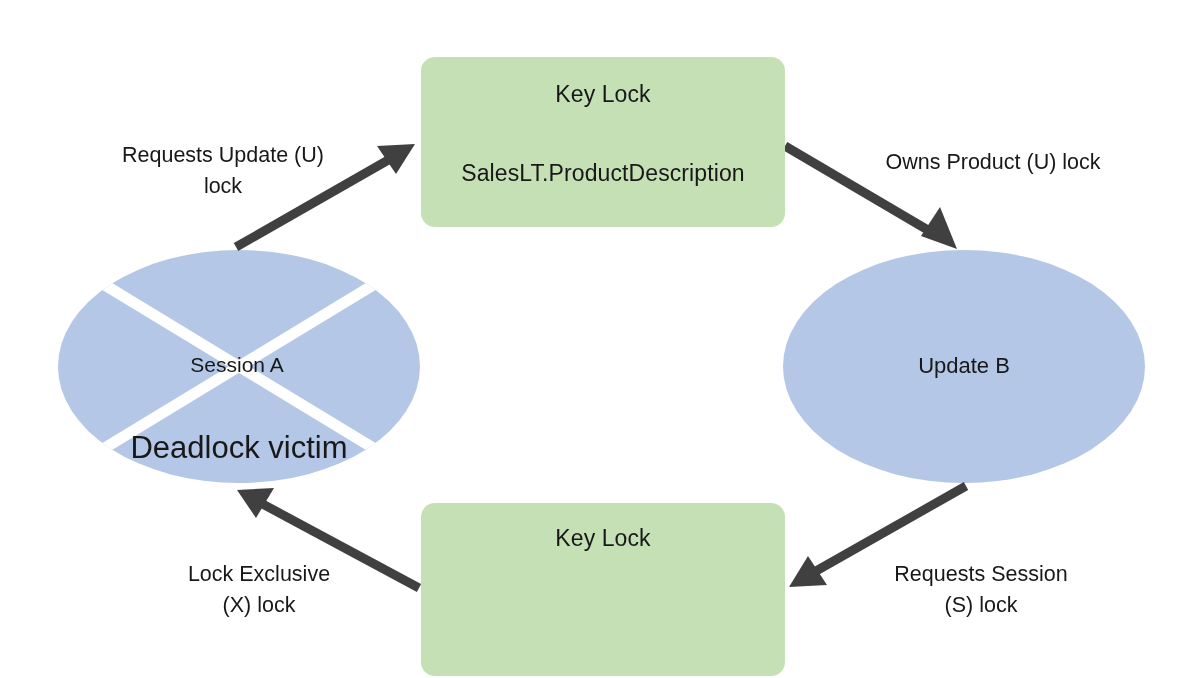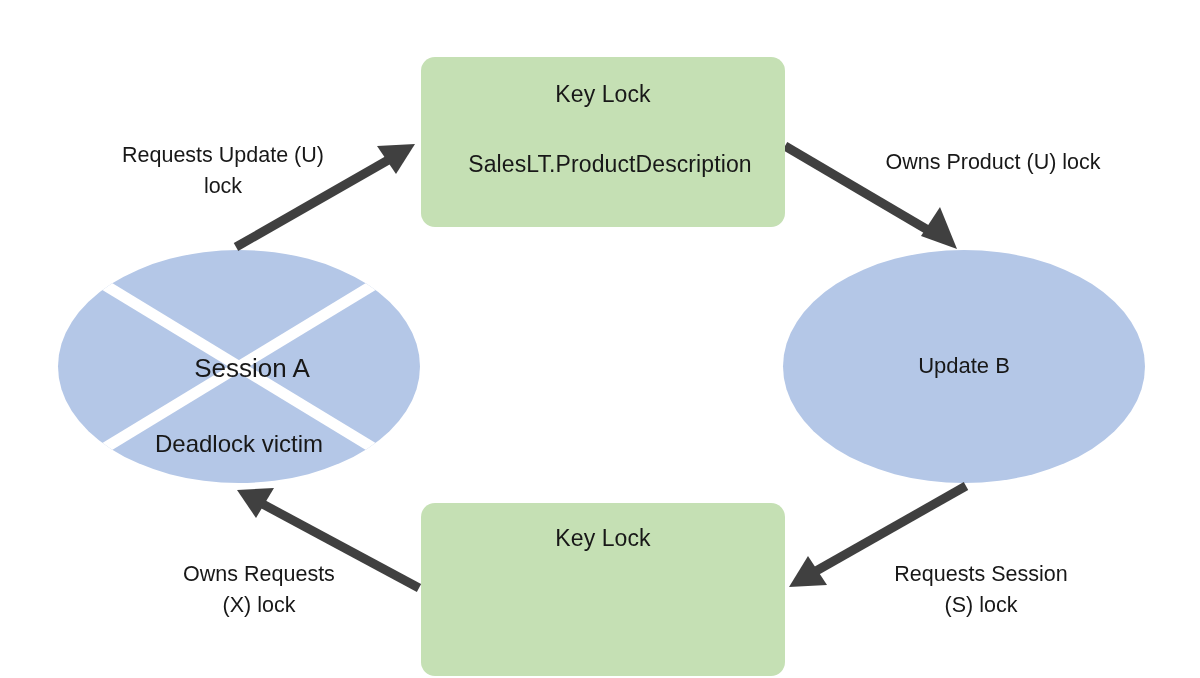--- a/index.html
+++ b/index.html
@@ -37,39 +37,39 @@
     left: 0;
     width: 100%;
     text-align: center;
     color: #181818;
     font-size: 23px;
     letter-spacing: 0.1px;
     white-space: nowrap;
   }
   #box-top { left: 421px; top: 29px; width: 364px; height: 170px; }
   #box-top .line1 { top: 24px; }
-  #box-top .line2 { top: 94px; padding-left: 7px; }
+  #box-top .line2 { top: 103px; }
   #box-bottom { left: 421px; top: 475px; width: 364px; height: 173px; }
   #box-bottom .line1 { top: 22px; }
   #box-bottom .line2 { top: 101px; }
 
   .ellipse-label {
     position: absolute;
     text-align: center;
     color: #181818;
     white-space: nowrap;
     pointer-events: none;
   }
   #session-a-label {
-    left: 58px; top: 325px; width: 388px;
-    font-size: 26px;
+    left: 43px; top: 325px; width: 388px;
+    font-size: 21px;
   }
   #deadlock-label {
     left: 58px; top: 402px; width: 362px;
-    font-size: 24px;
+    font-size: 31px;
     text-align: center;
   }
   #session-b-label {
     left: 783px; top: 325px; width: 362px;
     font-size: 22px;
   }
 
   .edge-label {
     position: absolute;
     text-align: center;
@@ -138,16 +138,16 @@
   <div class="ellipse-label" id="session-a-label">Session A</div>
   <div class="ellipse-label" id="deadlock-label">Deadlock victim</div>
 
   <div class="ellipse-label" id="session-b-label">Update B</div>
 
   <div class="edge-label" id="label-req-update">Requests Update (U)
 lock</div>
   <div class="edge-label" id="label-owns-update">Owns Product (U) lock</div>
   <div class="edge-label" id="label-req-shared">Requests Session
 (S) lock</div>
-  <div class="edge-label" id="label-owns-excl">Owns Requests
+  <div class="edge-label" id="label-owns-excl">Lock Exclusive
 (X) lock</div>
 
 </div>
 
 </body></html>

